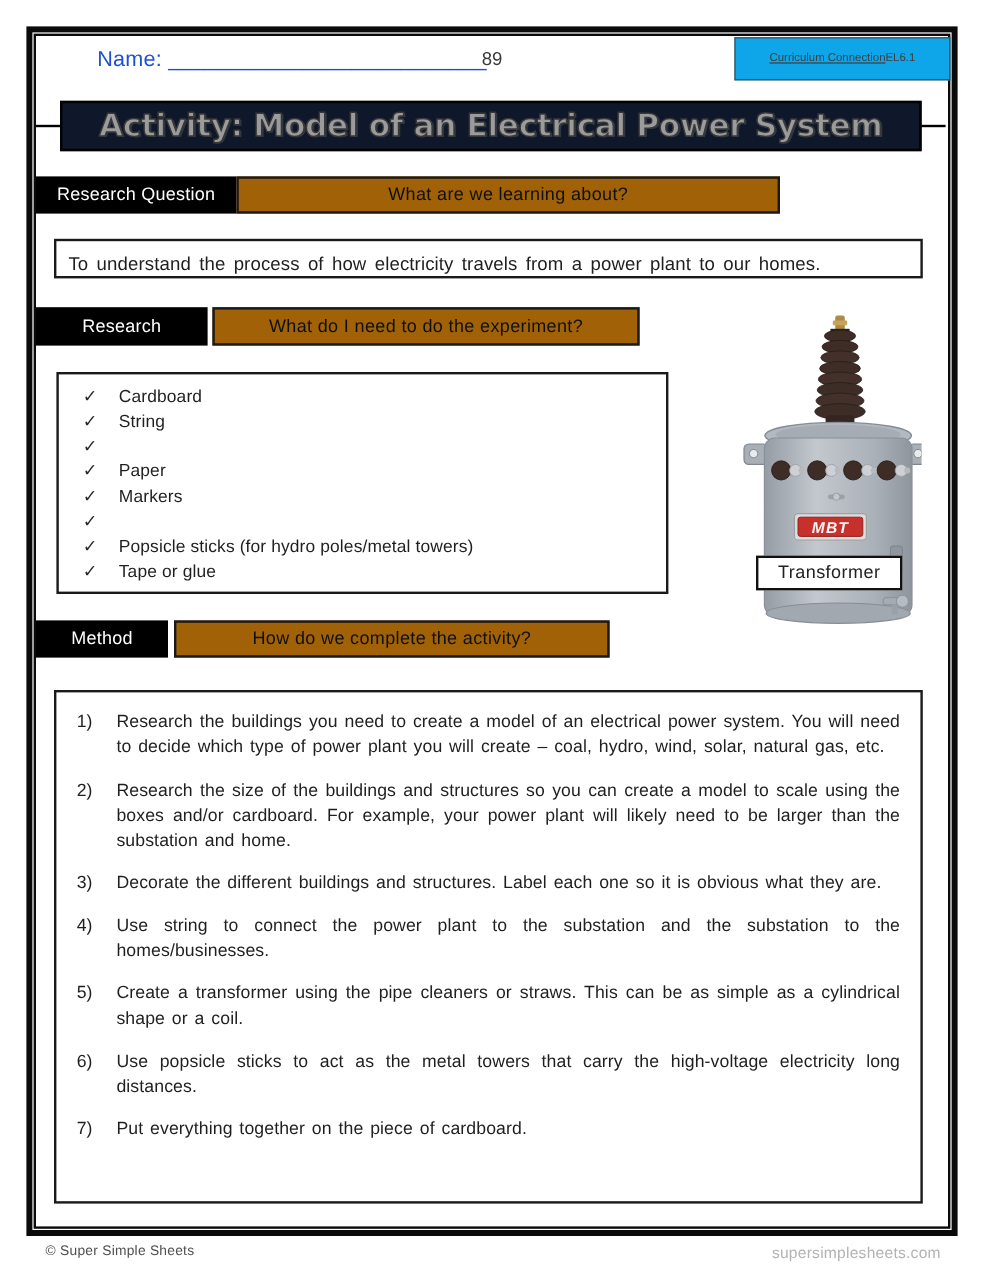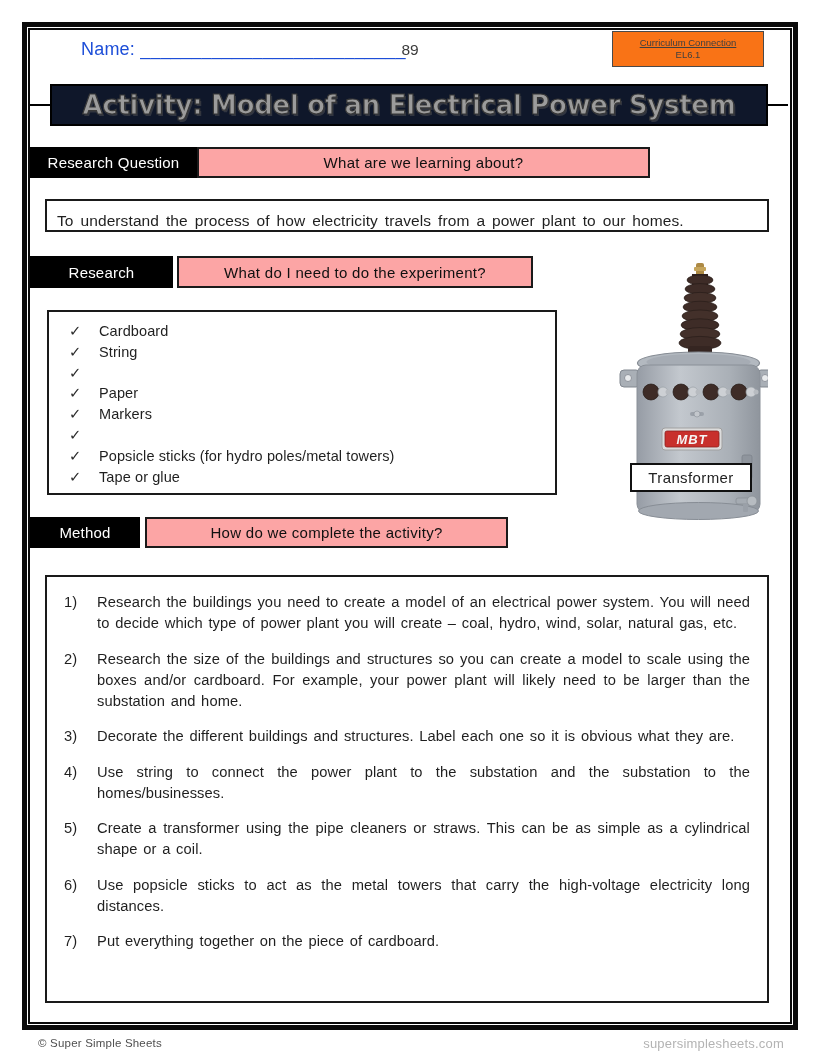--- a/index.html
+++ b/index.html
@@ -19,23 +19,23 @@
   }
   .frame-inner {
     position: absolute; left: 1px; top: 1px; right: 1px; bottom: 1px;
     border: 2px solid #0a0a0a;
   }
 
   
   .name-row { left: 45px; top: 39px; font-size: 18px; color: #1d4ed8; letter-spacing: .2px; margin-left: 36px; }
   .page-number { left: 388px; top: 41px; width: 44px; text-align: center; font-size: 15.5px; color: #3c3c3c; }
   .curriculum-box {
-    left: 612px; top: 31px; width: 152px; height: 36px;
-    background: #f97316; border: 1px solid #4a4a4a;
-    display: flex; flex-direction: column; align-items: center; justify-content: center;
+    left: 612px; top: 31px; width: 180px; height: 36px;
+    background: #0ea5e9; border: 1px solid #4a4a4a;
+    display: flex; flex-direction: row; align-items: center; justify-content: center;
     font-size: 9.5px; color: #3f3f3f; line-height: 12px;
   }
   .curriculum-box .cc-title { text-decoration: underline; }
 
   
   .title-rule { left: 30px; top: 104px; width: 758px; height: 2px; background: #000; }
   .title-box {
     left: 50px; top: 84px; width: 718px; height: 42px;
     background: #0f172a; border: 2px solid #000;
     display: flex; align-items: center; justify-content: center;
@@ -49,21 +49,21 @@
     letter-spacing: -0.3px;
   }
 
   
   .black-label {
     background: #000; color: #fff;
     display: flex; align-items: center; justify-content: center;
     font-size: 15px; letter-spacing: .2px;
   }
   .prompt-box {
-    background: #fca5a5; border: 2px solid #1a1a1a;
+    background: #a16207; border: 2px solid #1a1a1a;
     display: flex; align-items: center; justify-content: center;
     font-size: 15px; color: #101010; letter-spacing: .3px;
   }
 
   .rq-label   { left: 30px;  top: 147px; width: 167px; height: 31px; }
   .rq-prompt  { left: 197px; top: 147px; width: 453px; height: 31px; }
   .answer-box {
     left: 45px; top: 199px; width: 724px; height: 33px;
     border: 2px solid #1a1a1a; background: #fff;
     display: flex; align-items: flex-end;

